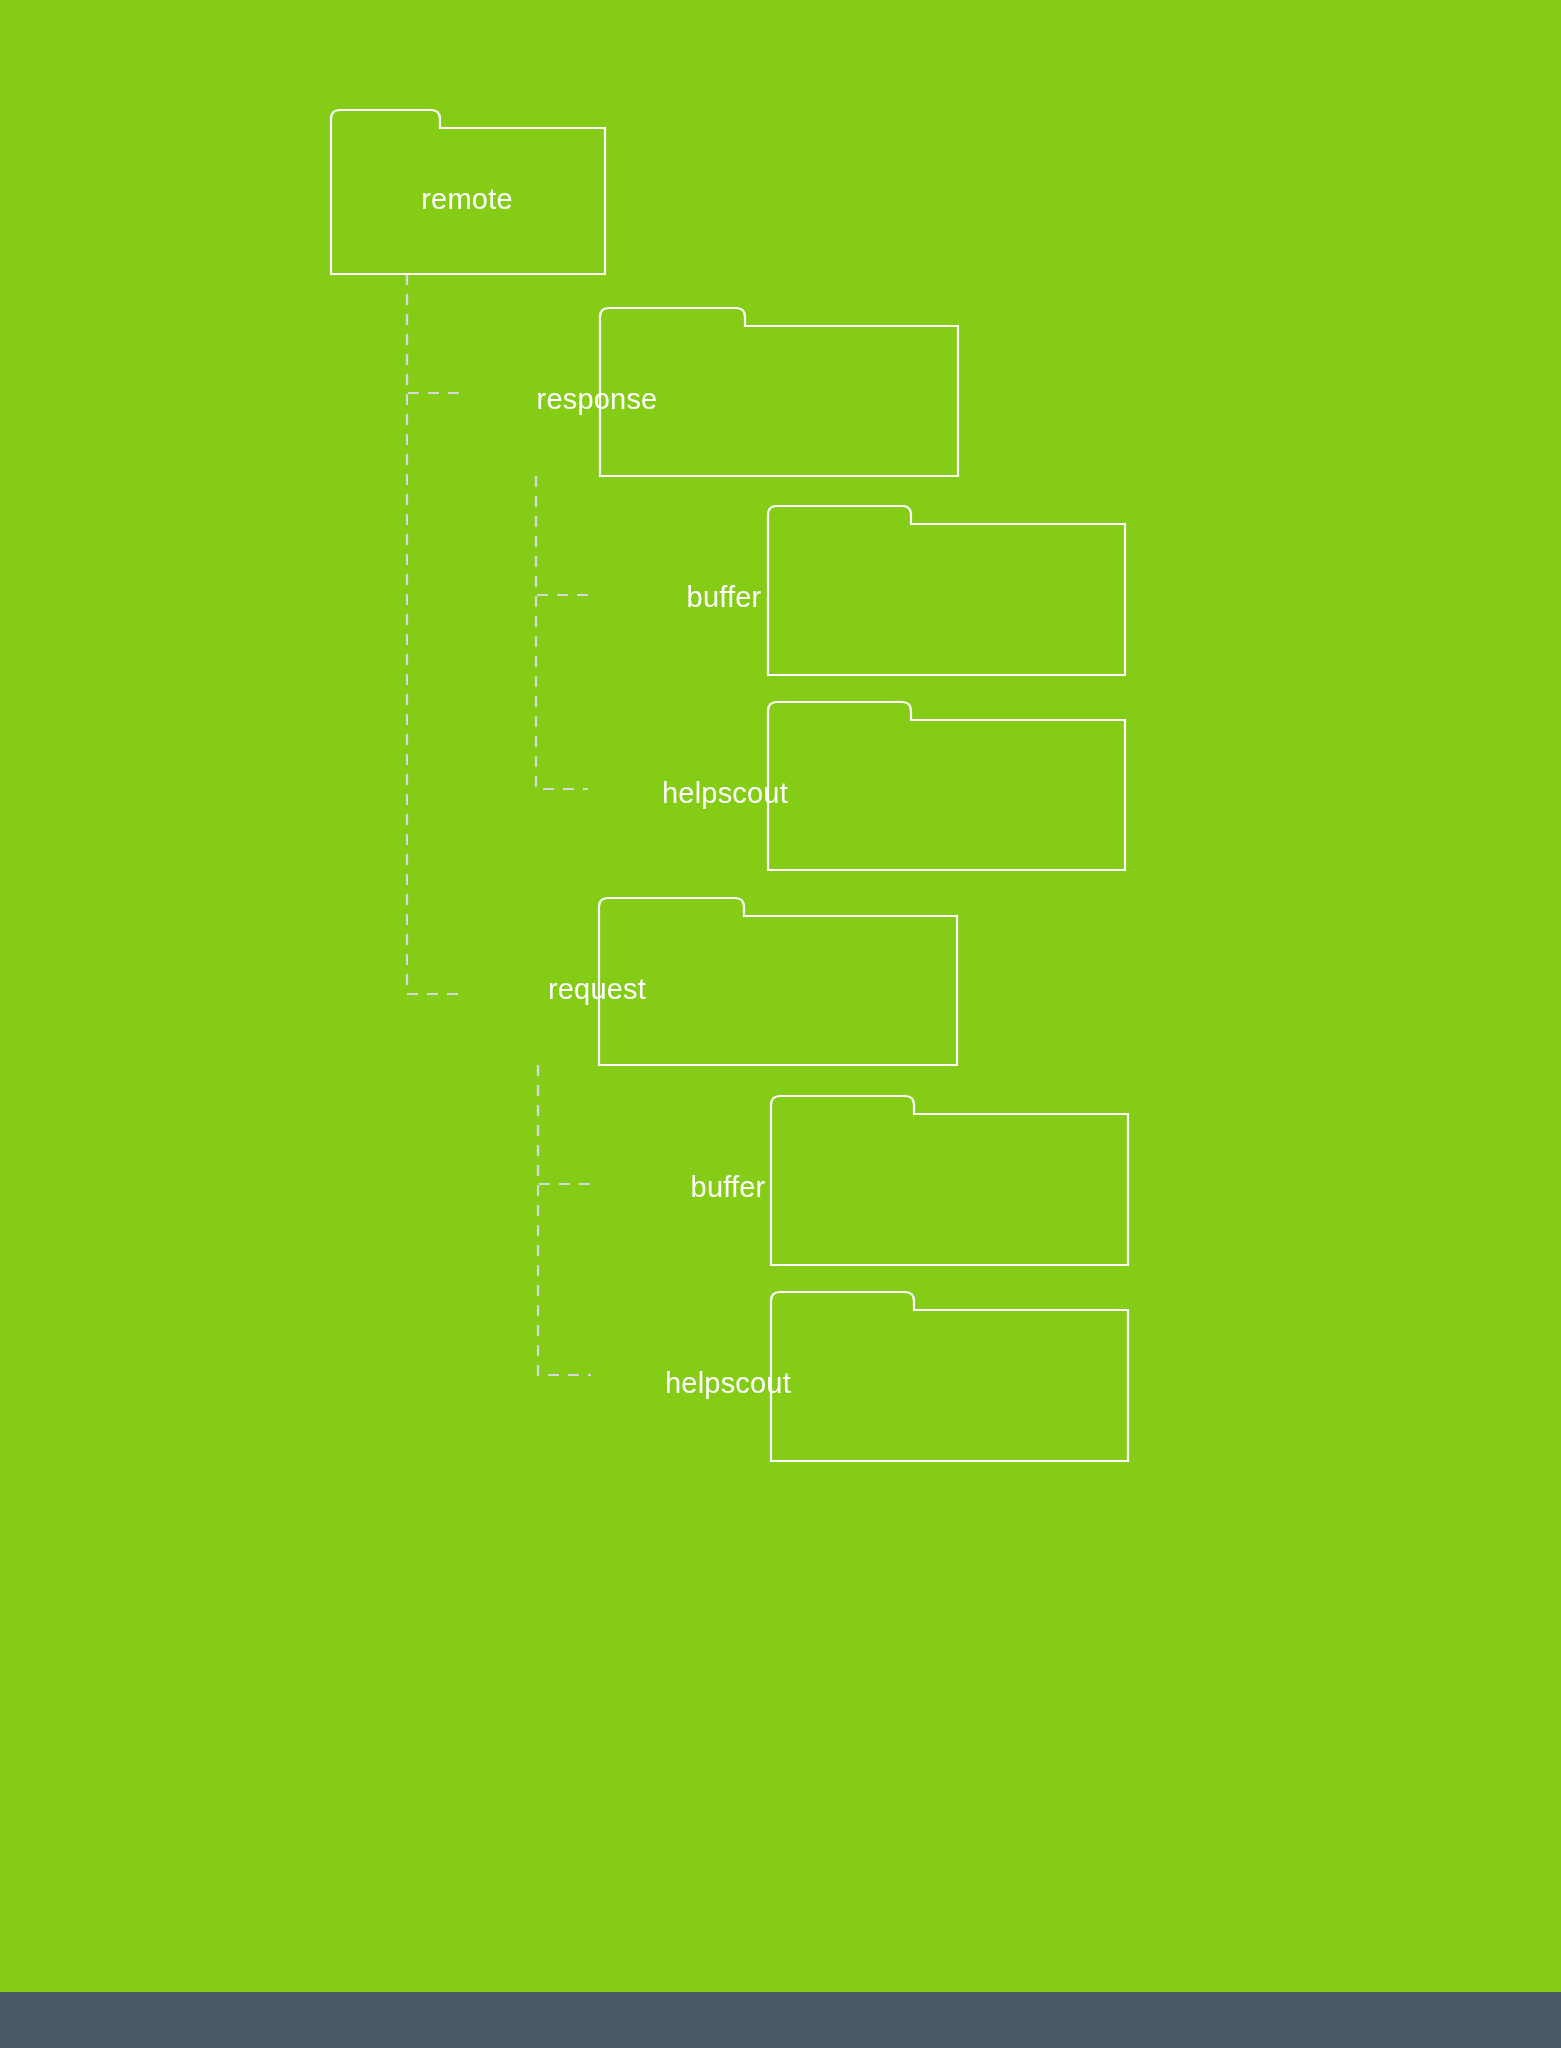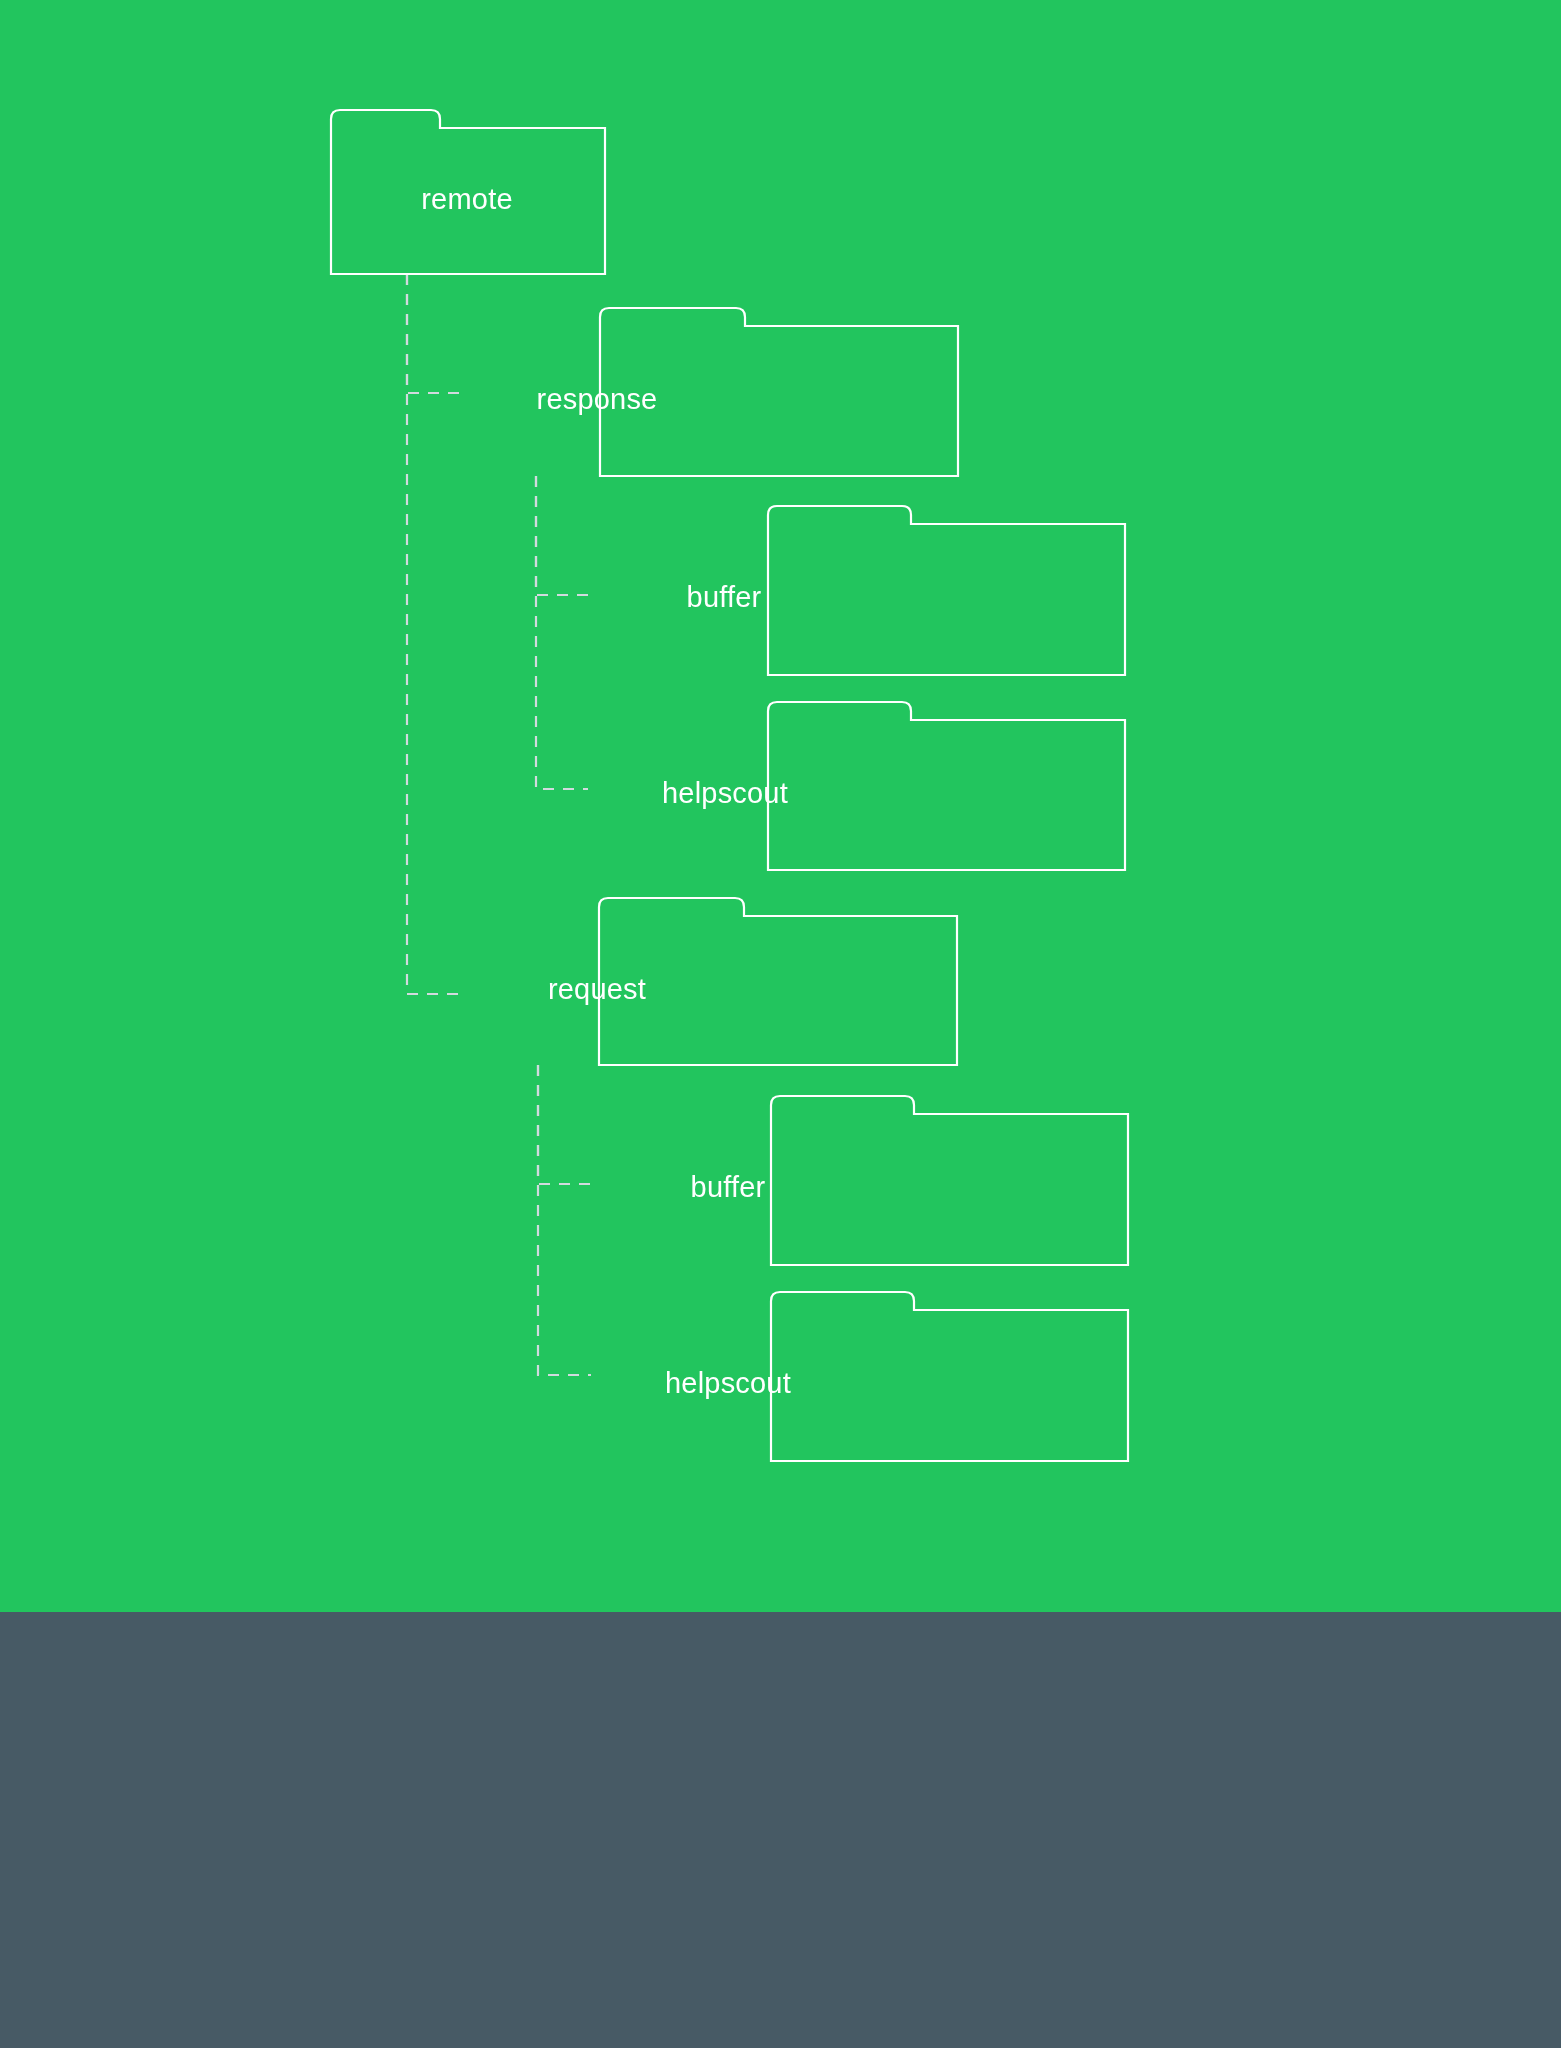--- a/index.html
+++ b/index.html
@@ -9,22 +9,22 @@
   }
   body {
     width: 1561px;
     height: 2048px;
     overflow: hidden;
     font-family: "Liberation Sans", sans-serif;
   }
   #stage {
     position: relative;
     width: 1561px;
-    height: 1612px;
-    background: #22c55e;
+    height: 1992px;
+    background: #84cc16;
   }
   #diagram-svg {
     position: absolute;
     left: 0;
     top: 0;
     width: 1561px;
     height: 2048px;
     display: block;
   }
   .folder-shape {

